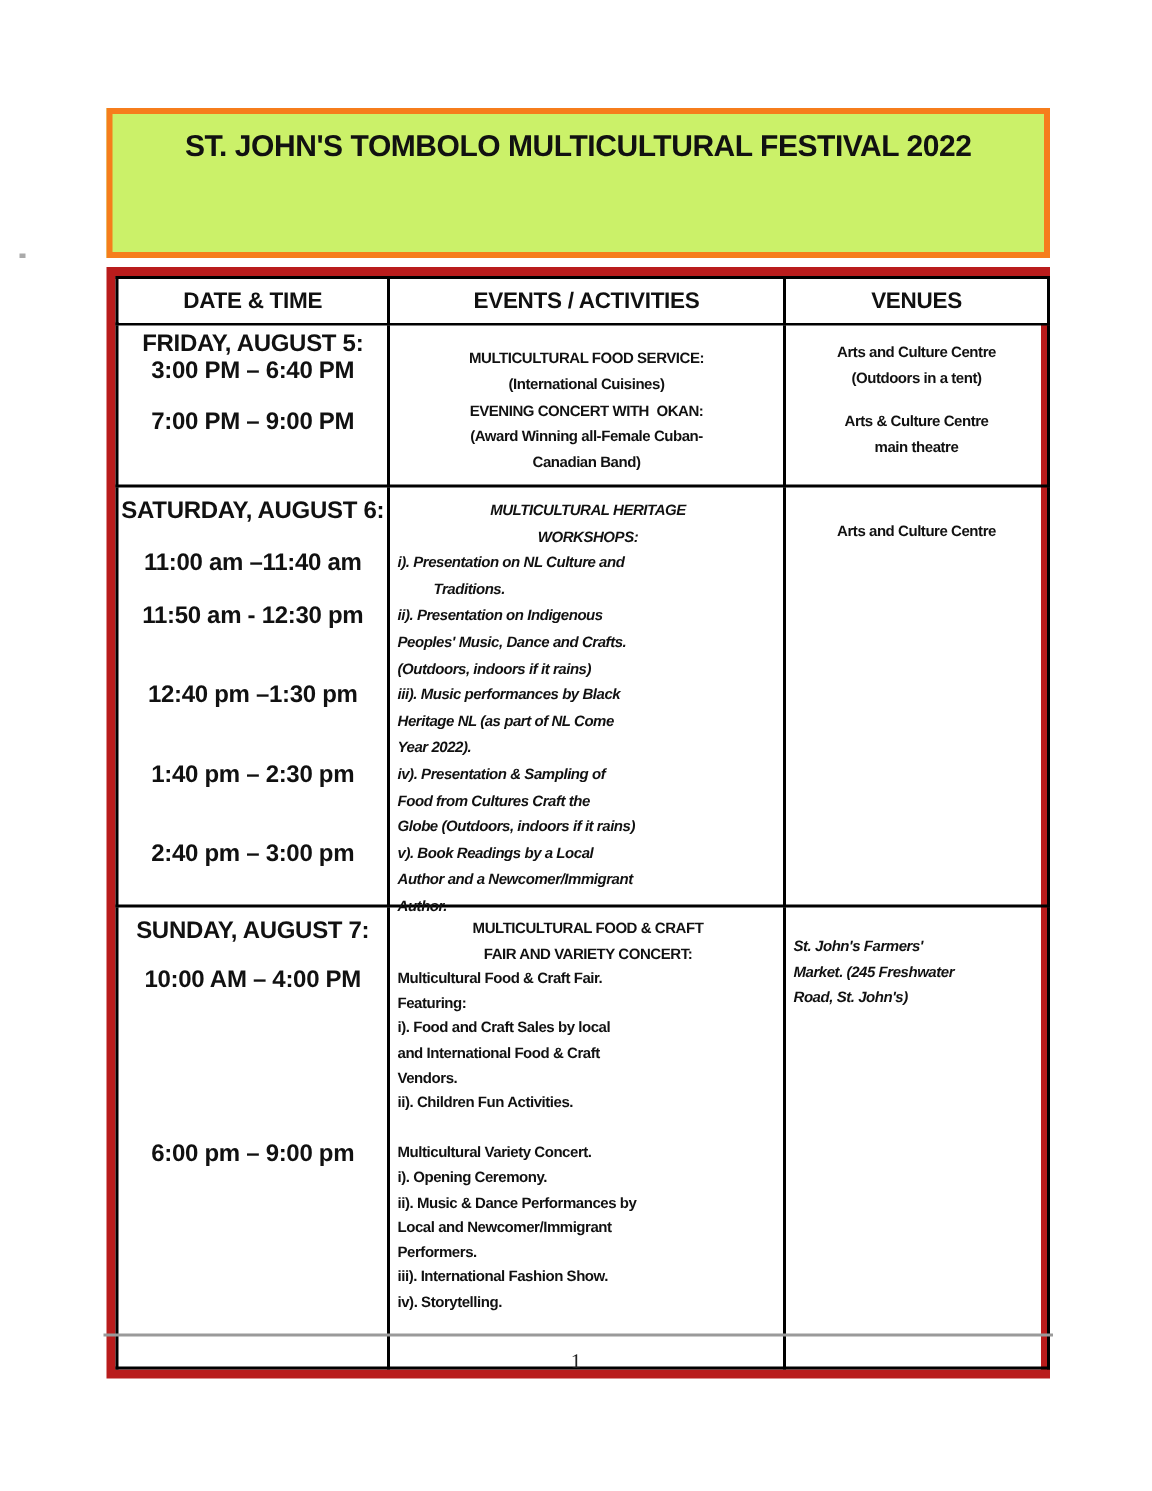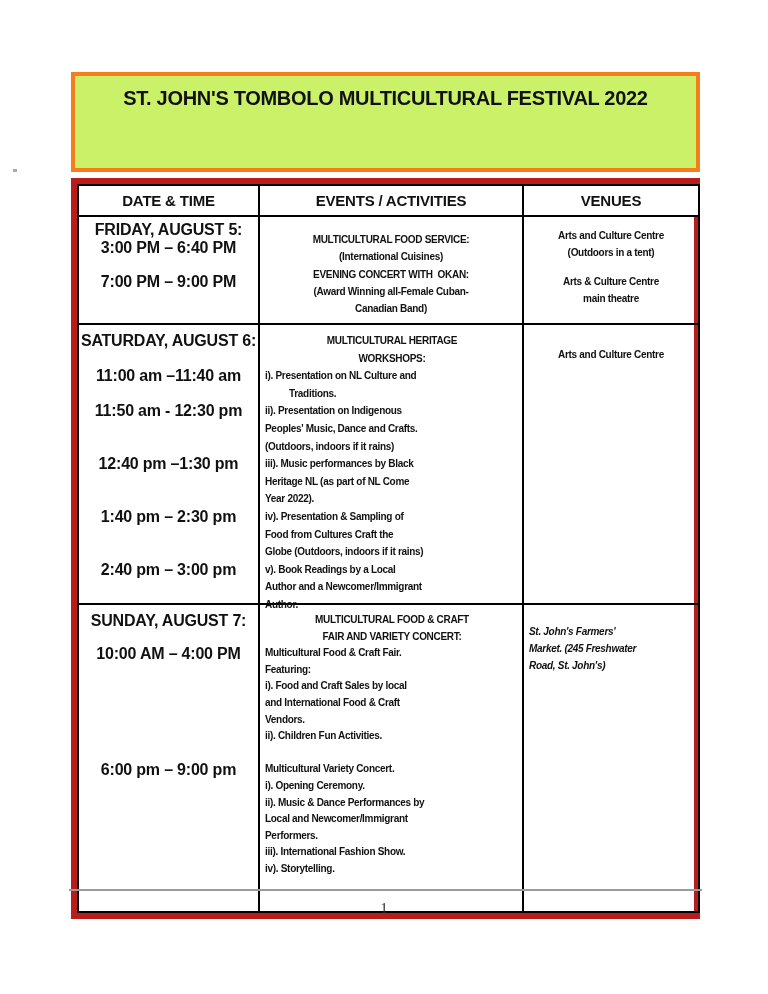--- a/index.html
+++ b/index.html
@@ -52,21 +52,21 @@
   .abs{position:absolute;left:0;right:0;}
   .c{text-align:center;}
   .line{white-space:pre;font-size:10px;letter-spacing:-0.3px;}
   .dt{font-size:16px;letter-spacing:-0.2px;line-height:17.5px;white-space:pre;text-align:center;}
 
   
   .fri-lh .line{line-height:17px;}
 
   
   .sat-lines{top:7px;left:5px;right:3px;}
-  .sat-lines .line{height:17.6px;line-height:17.6px;}
+  .sat-lines .line{height:17.6px;line-height:17.6px;font-style:italic;}
   .sun-lines{top:7px;left:5px;right:3px;}
   .sun-lines .line{height:16.6px;line-height:16.6px;}
   .ind{padding-left:24px;}
 
   
   .ven .line{line-height:17px;}
   .sun-venue{top:18px;left:5px;right:2px;}
   .sun-venue .line{line-height:17px;text-align:left;font-style:italic;}
 
   .pageno{

